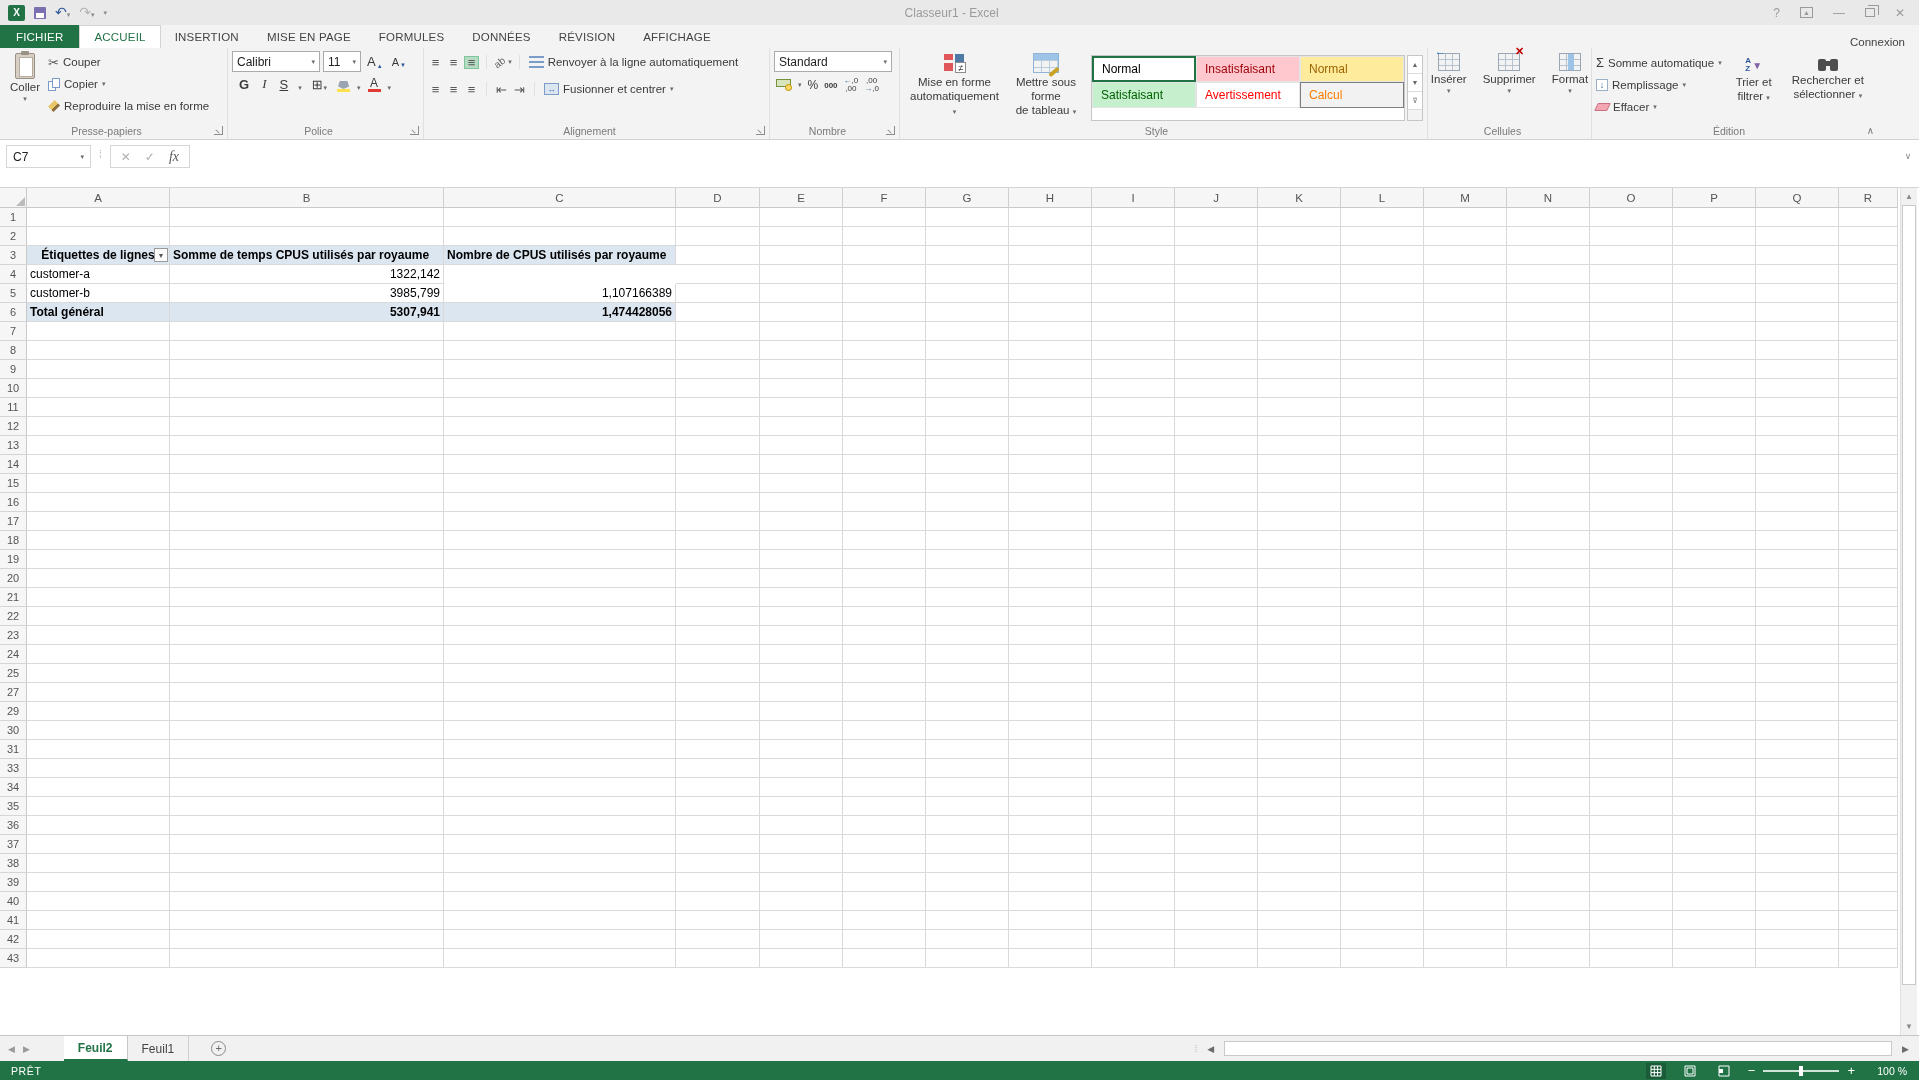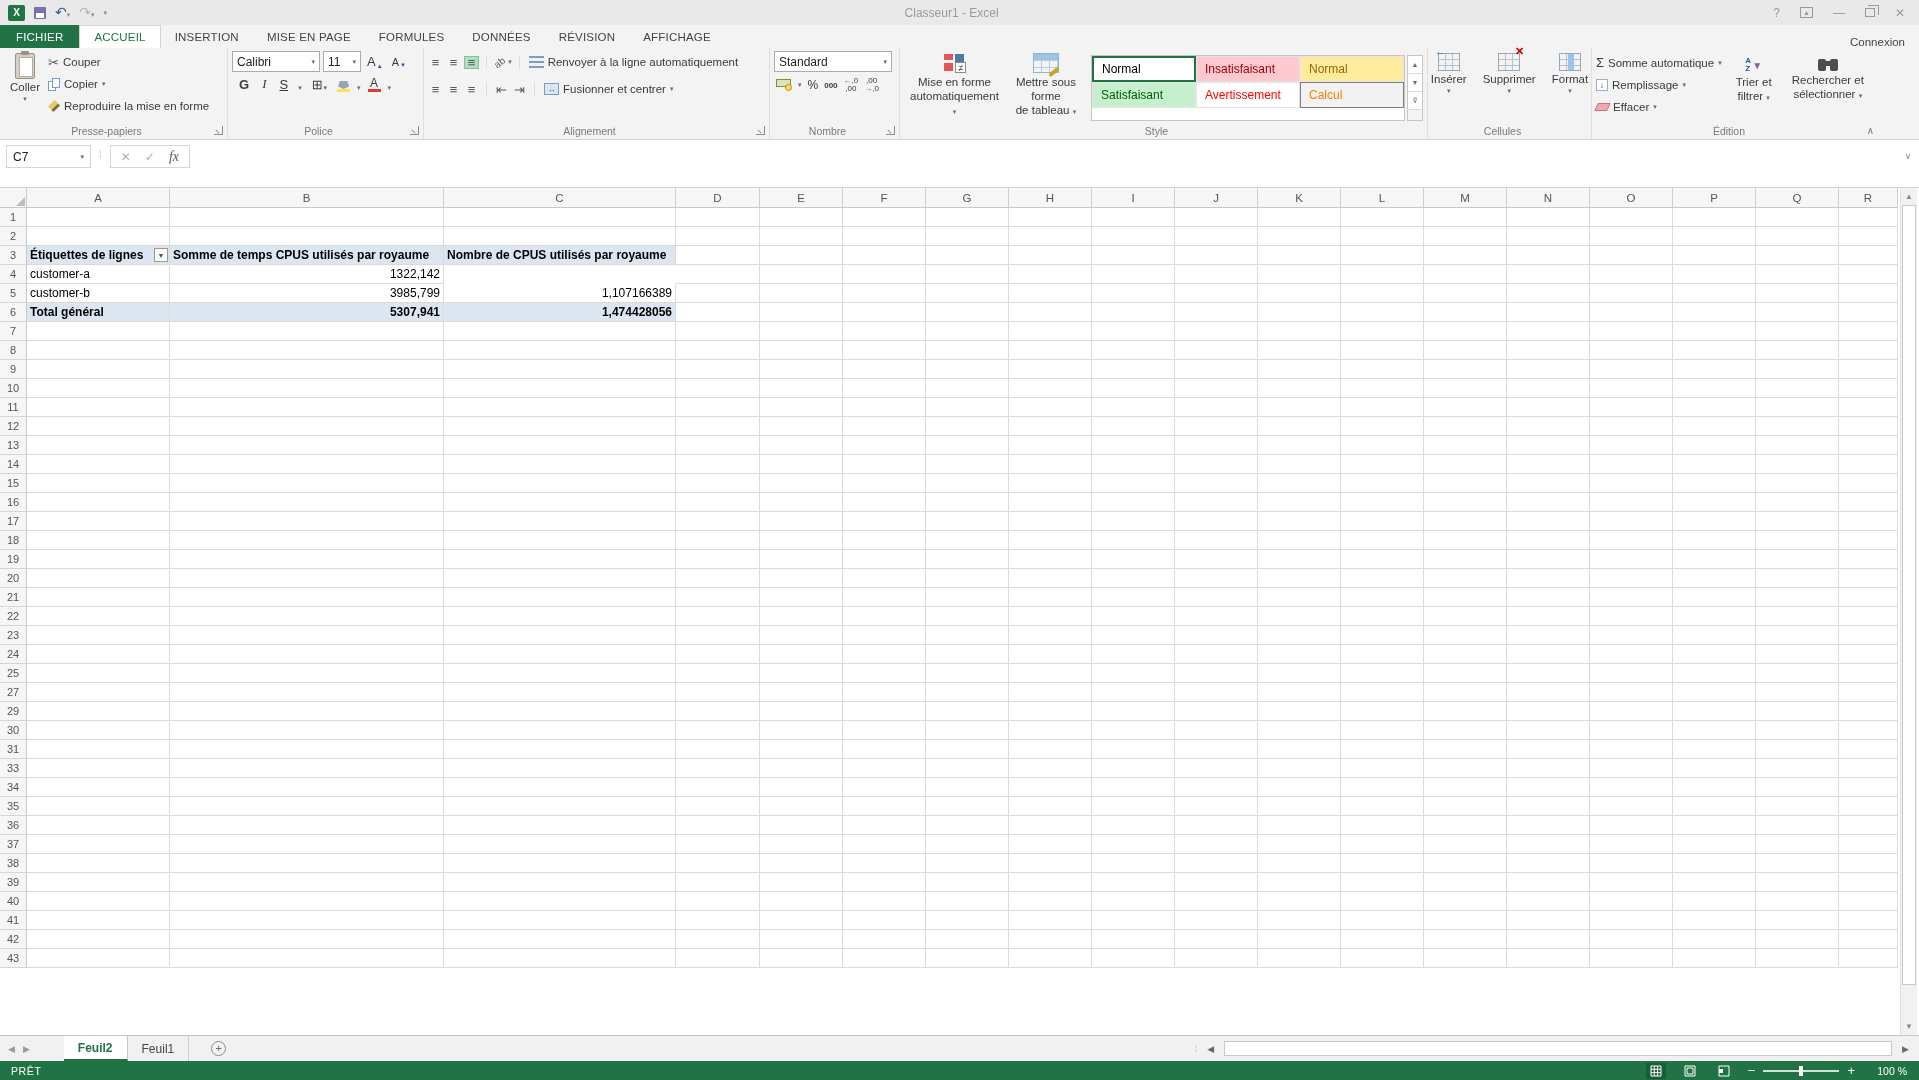--- a/index.html
+++ b/index.html
@@ -506,21 +506,21 @@
         <div class="cell" style="width: 83px;"></div>
         <div class="cell" style="width: 83px;"></div>
         <div class="cell" style="width: 83px;"></div>
         <div class="cell" style="width: 83px;"></div>
         <div class="cell" style="width: 83px;"></div>
         <div class="cell" style="width: 83px;"></div>
         <div class="cell" style="width: 59px;"></div>
       </div>
       <div class="grow">
         <div class="rowhdr">3</div>
-        <div class="cell bold pv" style="width: 143px;">
+        <div class="cell bold pv" style="width: 143px; justify-content: center;">
           <span>Étiquettes de lignes</span>
           <div class="filterbtn">▼</div>
         </div>
         <div class="cell bold pv" style="width: 274px;">
           <span>Somme de temps CPUS utilisés par royaume</span>
         </div>
         <div class="cell bold pv" style="width: 232px;">
           <span>Nombre de CPUS utilisés par royaume</span>
         </div>
         <div class="cell" style="width: 84px;"></div>

